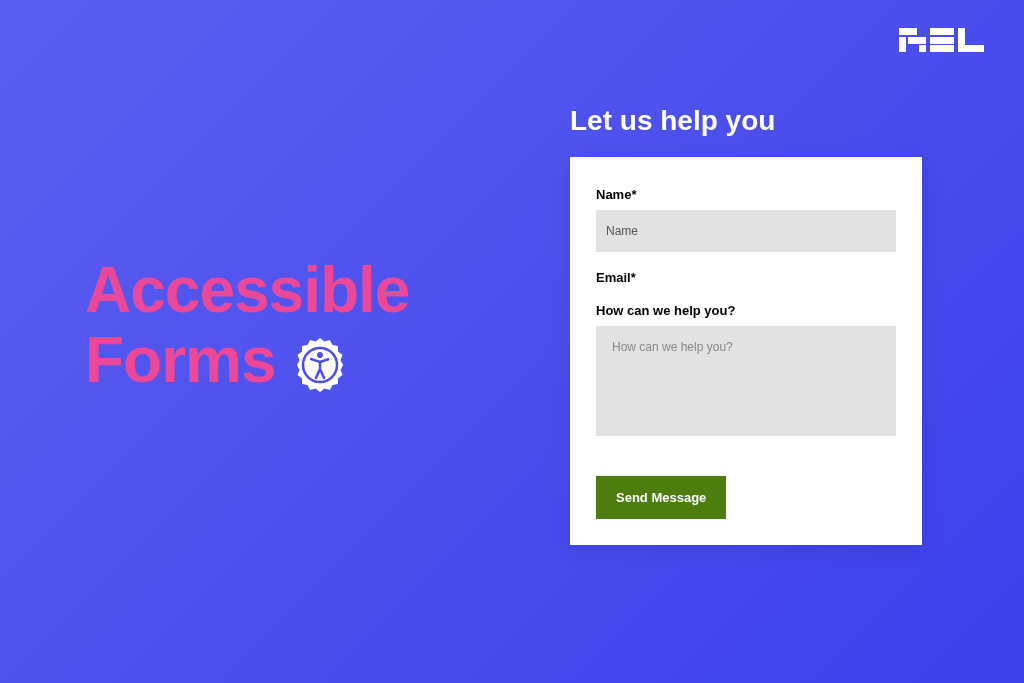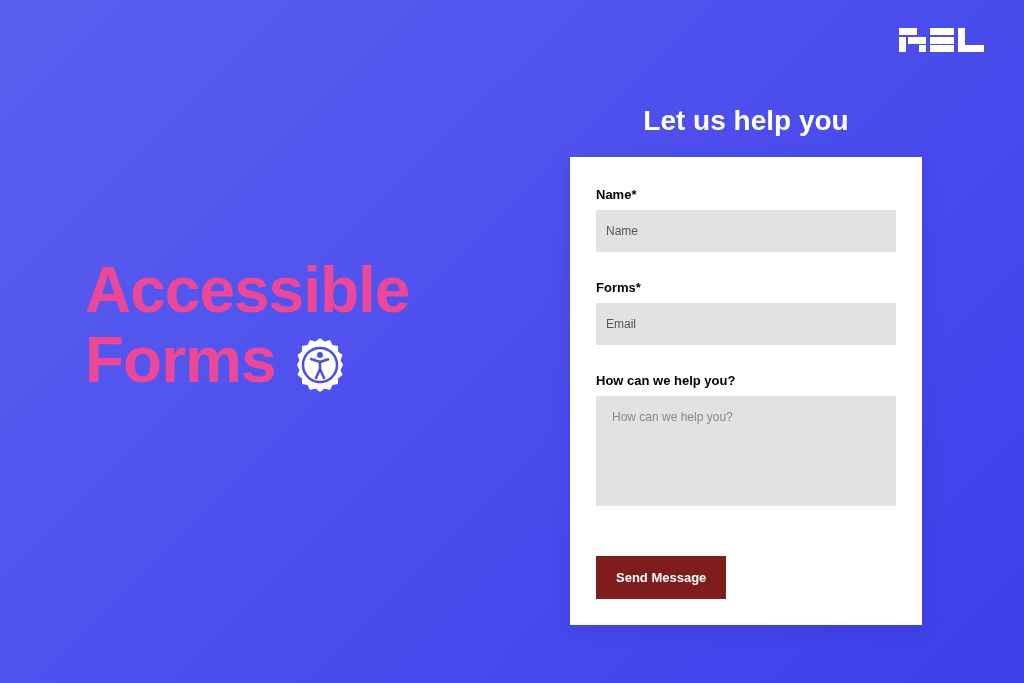--- a/index.html
+++ b/index.html
@@ -51,32 +51,32 @@
       position: absolute;
       right: 102px;
       top: 105px;
       width: 352px;
     }
     
     .form-heading {
       color: #FFFFFF;
       font-size: 28px;
       font-weight: 600;
-      text-align: center;
+      text-align: left;
       margin-bottom: 20px;
     }
     
     .form-card {
       background: #FFFFFF;
       padding: 30px 26px 26px 26px;
       box-shadow: 0 4px 20px rgba(0,0,0,0.1);
     }
     
     .form-group {
-      margin-bottom: 28px;
+      margin-bottom: 18px;
     }
     
     .form-label {
       display: block;
       color: #000000;
       font-size: 13px;
       font-weight: 700;
       margin-bottom: 8px;
     }
     
@@ -104,21 +104,21 @@
       font-family: inherit;
       height: 110px;
       resize: none;
     }
     
     .form-textarea::placeholder {
       color: #888;
     }
     
     .submit-btn {
-      background: #7f1d1d;
+      background: #4d7c0f;
       color: #FFFFFF;
       border: none;
       padding: 14px 20px;
       font-size: 13px;
       font-weight: 700;
       cursor: pointer;
       margin-top: 18px;
       font-family: inherit;
     }
   </style>
@@ -157,22 +157,21 @@
 <div class="form-section">
   <h2 class="form-heading">Let us help you</h2>
 
   <div class="form-card">
     <div class="form-group">
       <label class="form-label">Name*</label>
       <input type="text" class="form-input" placeholder="Name" style="">
     </div>
     
     <div class="form-group">
-      <label class="form-label">Forms*</label>
-      <input type="email" class="form-input" placeholder="Email" style="">
+      <label class="form-label">Email*</label>
     </div>
     
     <div class="form-group">
       <label class="form-label">How can we help you?</label>
       <textarea class="form-textarea" placeholder="How can we help you?" style=""></textarea>
     </div>
     
     <button class="submit-btn">Send Message</button>
   </div>
 </div>

